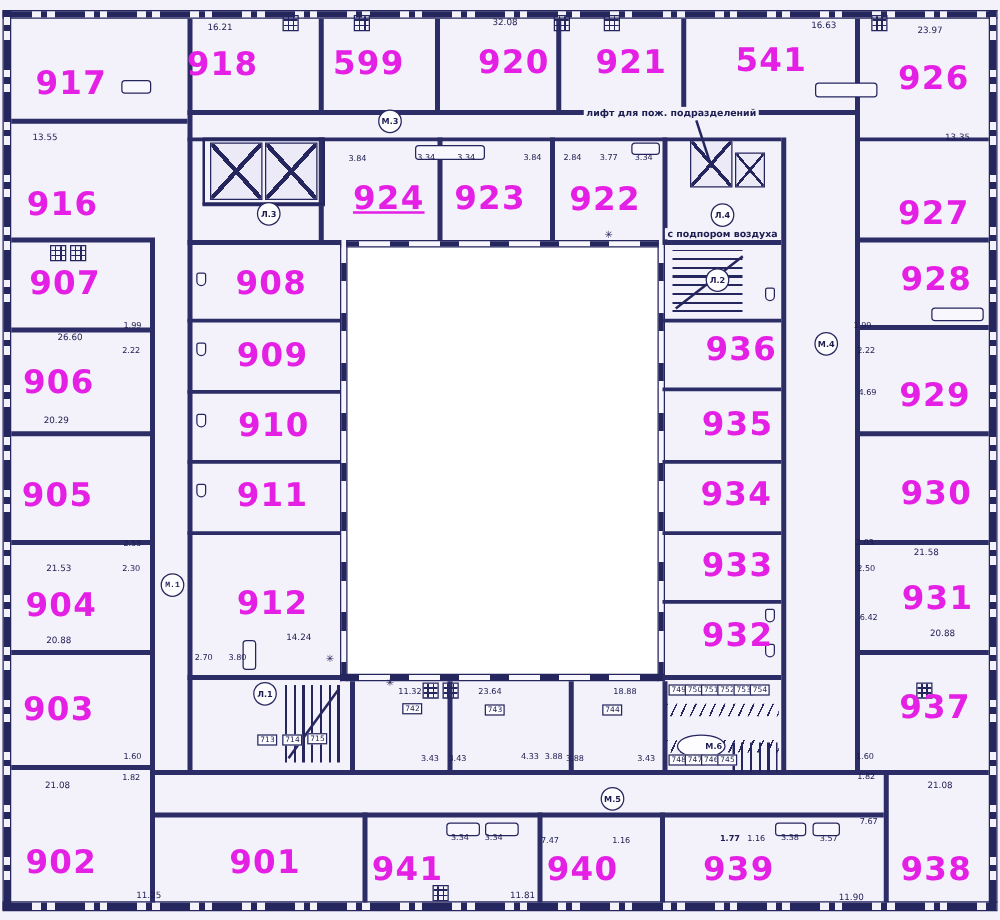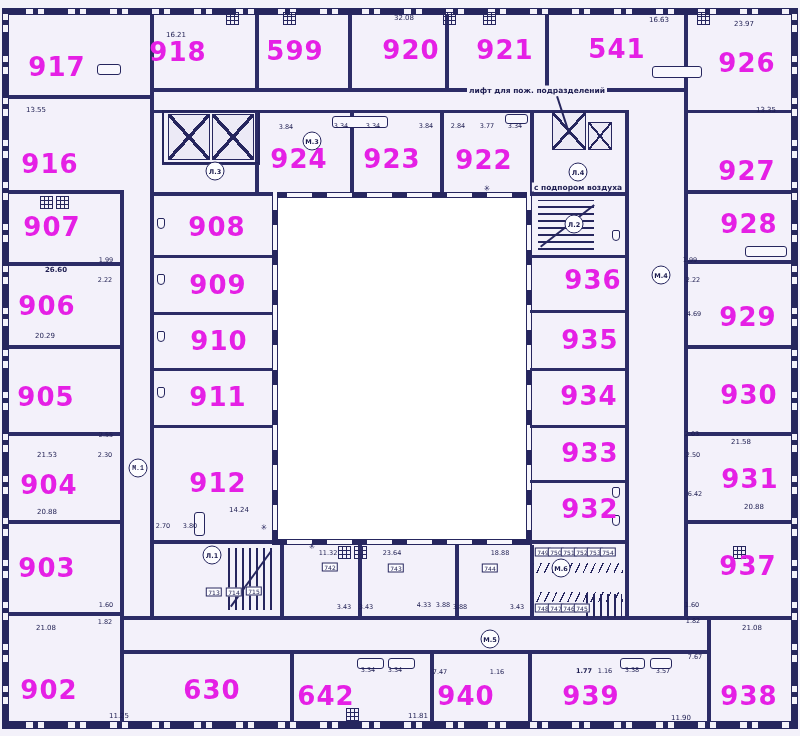--- a/index.html
+++ b/index.html
@@ -39,21 +39,21 @@
   <div id="courtyard"></div>
   <div id="labels">
       <div class="room-number" style="left: 57px; top: 67px; text-align: right;">917</div>
       <div class="room-number" style="left: 178px; top: 52px;">918</div>
       <div class="room-number" style="left: 295px; top: 51px;">599</div>
       <div class="room-number" style="left: 411px; top: 50px;">920</div>
       <div class="room-number" style="left: 505px; top: 50px;">921</div>
       <div class="room-number" style="left: 617px; top: 49px;">541</div>
       <div class="room-number" style="left: 747px; top: 63px;">926</div>
       <div class="room-number" style="left: 50px; top: 164px;">916</div>
-      <div class="room-number" style="left: 299px; top: 159px;">924</div>
+      <div class="room-number" style="left: 311px; top: 159px; text-decoration: underline;">924</div>
       <div class="room-number" style="left: 392px; top: 159px;">923</div>
       <div class="room-number" style="left: 484px; top: 160px;">922</div>
       <div class="room-number" style="left: 747px; top: 171px;">927</div>
       <div class="room-number" style="left: 52px; top: 227px;">907</div>
       <div class="room-number" style="left: 217px; top: 227px;">908</div>
       <div class="room-number" style="left: 749px; top: 224px;">928</div>
       <div class="room-number" style="left: 47px; top: 306px;">906</div>
       <div class="room-number" style="left: 218px; top: 285px;">909</div>
       <div class="room-number" style="left: 593px; top: 280px;">936</div>
       <div class="room-number" style="left: 748px; top: 317px;">929</div>
@@ -64,57 +64,57 @@
       <div class="room-number" style="left: 749px; top: 395px;">930</div>
       <div class="room-number" style="left: 218px; top: 397px;">911</div>
       <div class="room-number" style="left: 49px; top: 485px;">904</div>
       <div class="room-number" style="left: 218px; top: 483px;">912</div>
       <div class="room-number" style="left: 590px; top: 453px;">933</div>
       <div class="room-number" style="left: 750px; top: 479px;">931</div>
       <div class="room-number" style="left: 590px; top: 509px;">932</div>
       <div class="room-number" style="left: 47px; top: 568px;">903</div>
       <div class="room-number" style="left: 748px; top: 566px;">937</div>
       <div class="room-number" style="left: 49px; top: 690px;">902</div>
-      <div class="room-number" style="left: 212px; top: 690px;">630</div>
-      <div class="room-number" style="left: 326px; top: 696px;">642</div>
+      <div class="room-number" style="left: 212px; top: 690px;">901</div>
+      <div class="room-number" style="left: 326px; top: 696px;">941</div>
       <div class="room-number" style="left: 466px; top: 696px;">940</div>
       <div class="room-number" style="left: 591px; top: 696px;">939</div>
       <div class="room-number" style="left: 749px; top: 696px;">938</div>
       <div class="circle-marker" style="left: 138px; top: 468px; font-family: Liberation Mono, monospace;">М.1</div>
-      <div class="circle-marker" style="left: 312px; top: 97px; margin-top: 44px;">М.3</div>
+      <div class="circle-marker" style="left: 312px; top: 97px;">М.3</div>
       <div class="circle-marker" style="left: 661px; top: 275px;">М.4</div>
       <div class="circle-marker" style="left: 490px; top: 639px;">М.5</div>
-      <div class="circle-marker" style="left: 561px; top: 568px;">М.6</div>
+      <div class="circle-marker" style="left: 561px; top: 597px; padding-left: 20px;">М.6</div>
       <div class="circle-marker" style="left: 212px; top: 555px;">Л.1</div>
       <div class="circle-marker" style="left: 574px; top: 224px;">Л.2</div>
       <div class="circle-marker" style="left: 215px; top: 171px;">Л.3</div>
       <div class="circle-marker" style="left: 578px; top: 172px;">Л.4</div>
       <div class="plaque" style="left: 214px; top: 592px;">713</div>
       <div class="plaque" style="left: 234px; top: 592px;">714</div>
       <div class="plaque" style="left: 254px; top: 591px;">715</div>
       <div class="plaque" style="left: 330px; top: 567px;">742</div>
       <div class="plaque" style="left: 396px; top: 568px;">743</div>
       <div class="plaque" style="left: 490px; top: 568px;">744</div>
       <div class="plaque" style="left: 543px; top: 552px;">749</div>
       <div class="plaque" style="left: 556px; top: 552px;">750</div>
       <div class="plaque" style="left: 569px; top: 552px;">751</div>
       <div class="plaque" style="left: 582px; top: 552px;">752</div>
       <div class="plaque" style="left: 595px; top: 552px;">753</div>
       <div class="plaque" style="left: 608px; top: 552px;">754</div>
       <div class="plaque" style="left: 543px; top: 608px;">748</div>
       <div class="plaque" style="left: 556px; top: 608px;">747</div>
       <div class="plaque" style="left: 569px; top: 608px;">746</div>
       <div class="plaque" style="left: 582px; top: 608px;">745</div>
-      <div class="area-label" style="left: 176px; top: 35px; text-align: center;">16.21</div>
+      <div class="area-label" style="left: 176px; top: 22px; text-align: center;">16.21</div>
       <div class="area-label" style="left: 404px; top: 18px;">32.08</div>
       <div class="area-label" style="left: 659px; top: 20px;">16.63</div>
       <div class="area-label" style="left: 744px; top: 24px;">23.97</div>
       <div class="area-label" style="left: 36px; top: 110px;">13.55</div>
       <div class="area-label" style="left: 766px; top: 110px;">13.35</div>
-      <div class="area-label" style="left: 56px; top: 270px; font-weight: bold;">26.60</div>
+      <div class="area-label" style="left: 56px; top: 270px;">26.60</div>
       <div class="area-label" style="left: 45px; top: 336px;">20.29</div>
       <div class="area-label" style="left: 47px; top: 455px;">21.53</div>
       <div class="area-label" style="left: 47px; top: 512px;">20.88</div>
       <div class="area-label" style="left: 46px; top: 628px;">21.08</div>
       <div class="area-label" style="left: 741px; top: 442px;">21.58</div>
       <div class="area-label" style="left: 754px; top: 507px;">20.88</div>
       <div class="area-label" style="left: 752px; top: 628px;">21.08</div>
       <div class="area-label" style="left: 239px; top: 510px;">14.24</div>
       <div class="area-label" style="left: 119px; top: 716px;">11.25</div>
       <div class="area-label" style="left: 418px; top: 716px;">11.81</div>

